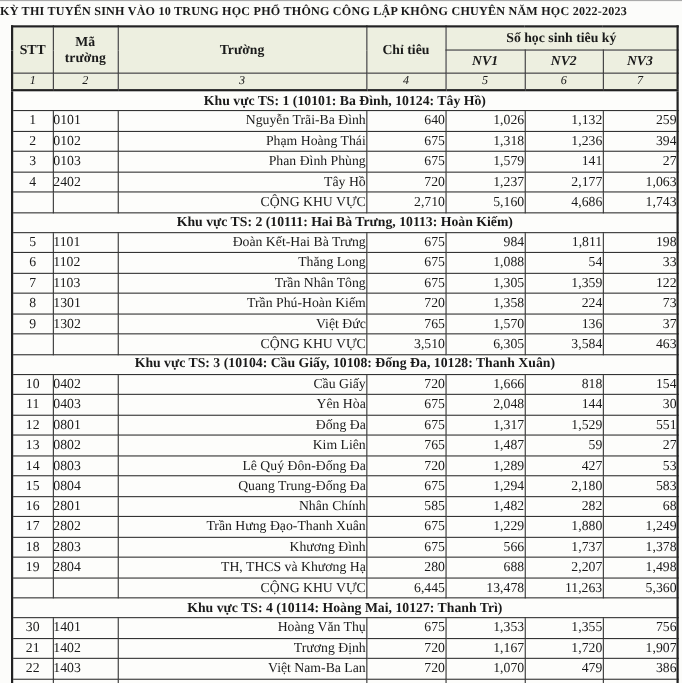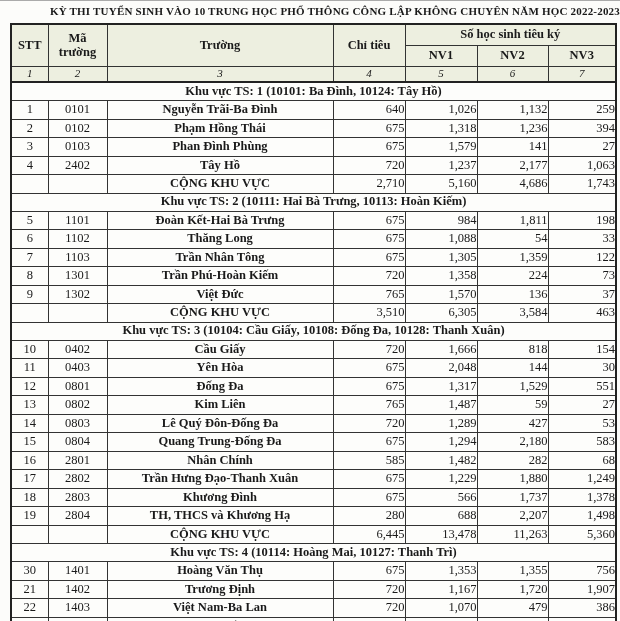--- a/index.html
+++ b/index.html
@@ -7,21 +7,21 @@
     width: 620px; height: 621px;
     overflow: hidden;
     background: #fcfcfa;
     font-family: "Liberation Serif", serif;
     color: #1a1a1a;
   }
   .page { width: 620px; height: 621px; border-top: 1px solid #aaa; box-sizing: border-box; }
   .title {
     height: 19px;
     padding-top: 3px;
-    text-align: right;
+    text-align: left;
     font-weight: bold;
     font-size: 11px;
     line-height: 15px;
     letter-spacing: 0.2px;
     white-space: nowrap;
   }
   table.main {
     border-collapse: collapse;
     table-layout: fixed;
     width: 605px;
@@ -37,41 +37,41 @@
     font-size: 12.5px;
     line-height: 1.05;
   }
   thead th {
     background: #edefe0;
     font-weight: bold;
     font-size: 12px;
     text-align: center;
   }
   tr.h-top th { height: 20px; }
-  tr.h-sub th { height: 20px; }
+  tr.h-sub th { height: 20px; font-style: italic; }
   tr.h-num td {
     background: #edefe0;
     height: 14px;
     text-align: center;
     font-style: italic;
     font-size: 11px;
     border-bottom: 2px solid #222;
   }
   tr.section-row td {
     height: 17px;
     text-align: center;
     font-weight: bold;
     font-size: 12.5px;
     background: #fdfdfb;
     margin-top: 48px;
   }
   tbody tr.data-row td, tbody tr.total-row td { height: 17.5px; background: #fdfdfb; }
   td.c-stt  { text-align: center; }
-  td.c-code { text-align: center; }
-  td.c-name { text-align: center; padding-left: 4px; font-weight: bold; }
+  td.c-code { text-align: left; }
+  td.c-name { text-align: right; padding-left: 4px; }
   td.c-num  { text-align: right; padding-right: 5px; }
   tr.total-row td.c-name { text-transform: none; }
 </style>
 </head>
 <body>
 
 <div class="page">
   <div class="title">KỲ THI TUYỂN SINH VÀO 10 TRUNG HỌC PHỔ THÔNG CÔNG LẬP KHÔNG CHUYÊN NĂM HỌC 2022-2023</div>
 
   <table class="main">
@@ -116,21 +116,21 @@
           <td class="c-code">0101</td>
           <td class="c-name">Nguyễn Trãi-Ba Đình</td>
           <td class="c-num">640</td>
           <td class="c-num">1,026</td>
           <td class="c-num">1,132</td>
           <td class="c-num">259</td>
         </tr>
         <tr class="data-row">
           <td class="c-stt">2</td>
           <td class="c-code">0102</td>
-          <td class="c-name">Phạm Hồng Thái</td>
+          <td class="c-name">Phạm Hoàng Thái</td>
           <td class="c-num">675</td>
           <td class="c-num">1,318</td>
           <td class="c-num">1,236</td>
           <td class="c-num">394</td>
         </tr>
         <tr class="data-row">
           <td class="c-stt">3</td>
           <td class="c-code">0103</td>
           <td class="c-name">Phan Đình Phùng</td>
           <td class="c-num">675</td>

